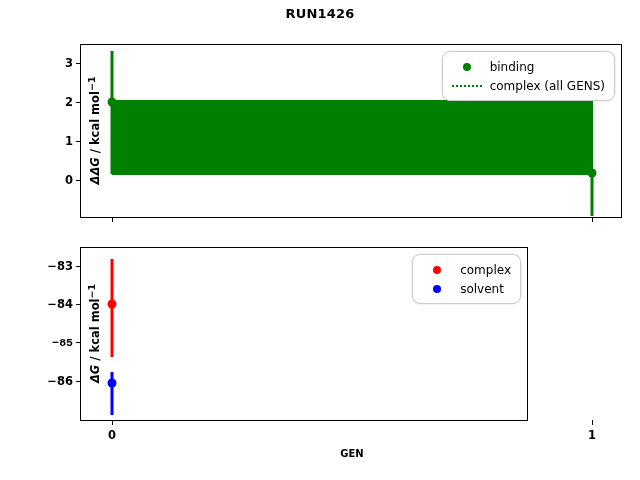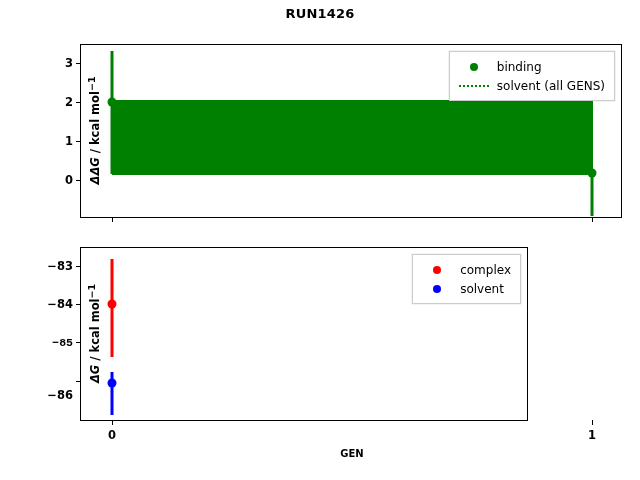--- a/index.html
+++ b/index.html
@@ -32,21 +32,21 @@
   .xlabel{position:absolute;left:0;width:542px;top:100%;margin-top:28px;text-align:center;
           font-size:10px;font-weight:bold;color:#000;}
 
   
   .band{position:absolute;background:#008000;}
   .ebar{position:absolute;width:3px;transform:translateX(-50%);}
   .dot{position:absolute;width:9px;height:9px;border-radius:50%;
        transform:translate(-50%,-50%);}
 
   
-  .legend{position:absolute;background:#fff;border:1px solid #ccc;border-radius:0;
+  .legend{position:absolute;background:#fff;border:1px solid #ccc;border-radius:8px;
           box-shadow:0 0 0 0.8px rgba(0,0,0,.06);padding:5px 9px 5px 7px;}
   .legrow{display:flex;align-items:center;height:19px;}
   .legkey{width:34px;display:flex;align-items:center;justify-content:center;}
   .legdot{width:8px;height:8px;border-radius:50%;display:block;}
   .legdash{width:30px;height:0;border-top:2.2px dotted #008000;display:block;}
   .legtxt{font-size:12px;color:#000;margin-left:6px;white-space:nowrap;}
 </style>
 </head>
 <body>
 
@@ -88,35 +88,35 @@
       <div class="legrow">
         <span class="legkey">
           <span class="legdot" style="background:#008000;"></span>
         </span>
         <span class="legtxt">binding</span>
       </div>
       <div class="legrow">
         <span class="legkey">
           <span class="legdash"></span>
         </span>
-        <span class="legtxt">solvent (all GENS)</span>
+        <span class="legtxt">complex (all GENS)</span>
       </div>
     </div>
   </div>
 
   <div class="axes" id="ax-bot">
 
     <div class="ytick" style="top:18px;"></div>
     <div class="yticklab" style="top:18px;">−83</div>
     <div class="ytick" style="top:56px;"></div>
     <div class="yticklab" style="top:56px;">−84</div>
     <div class="ytick" style="top:94px;"></div>
     <div class="yticklab" style="top:94px;font-family:Liberation Mono, monospace;">−85</div>
     <div class="ytick" style="top:133px;"></div>
-    <div class="yticklab" style="top:133px;margin-top:14px;">−86</div>
+    <div class="yticklab" style="top:133px;">−86</div>
 
     <div class="xtick" style="left:31px;"></div>
     <div class="xticklab" style="left:31px;">0</div>
     <div class="xtick" style="left:511px;"></div>
     <div class="xticklab" style="left:511px;">1</div>
 
     <div class="ylabel" id="ylab-bot">
       <i>ΔG</i><span> / kcal mol</span><sup>−1</sup>
     </div>
 

